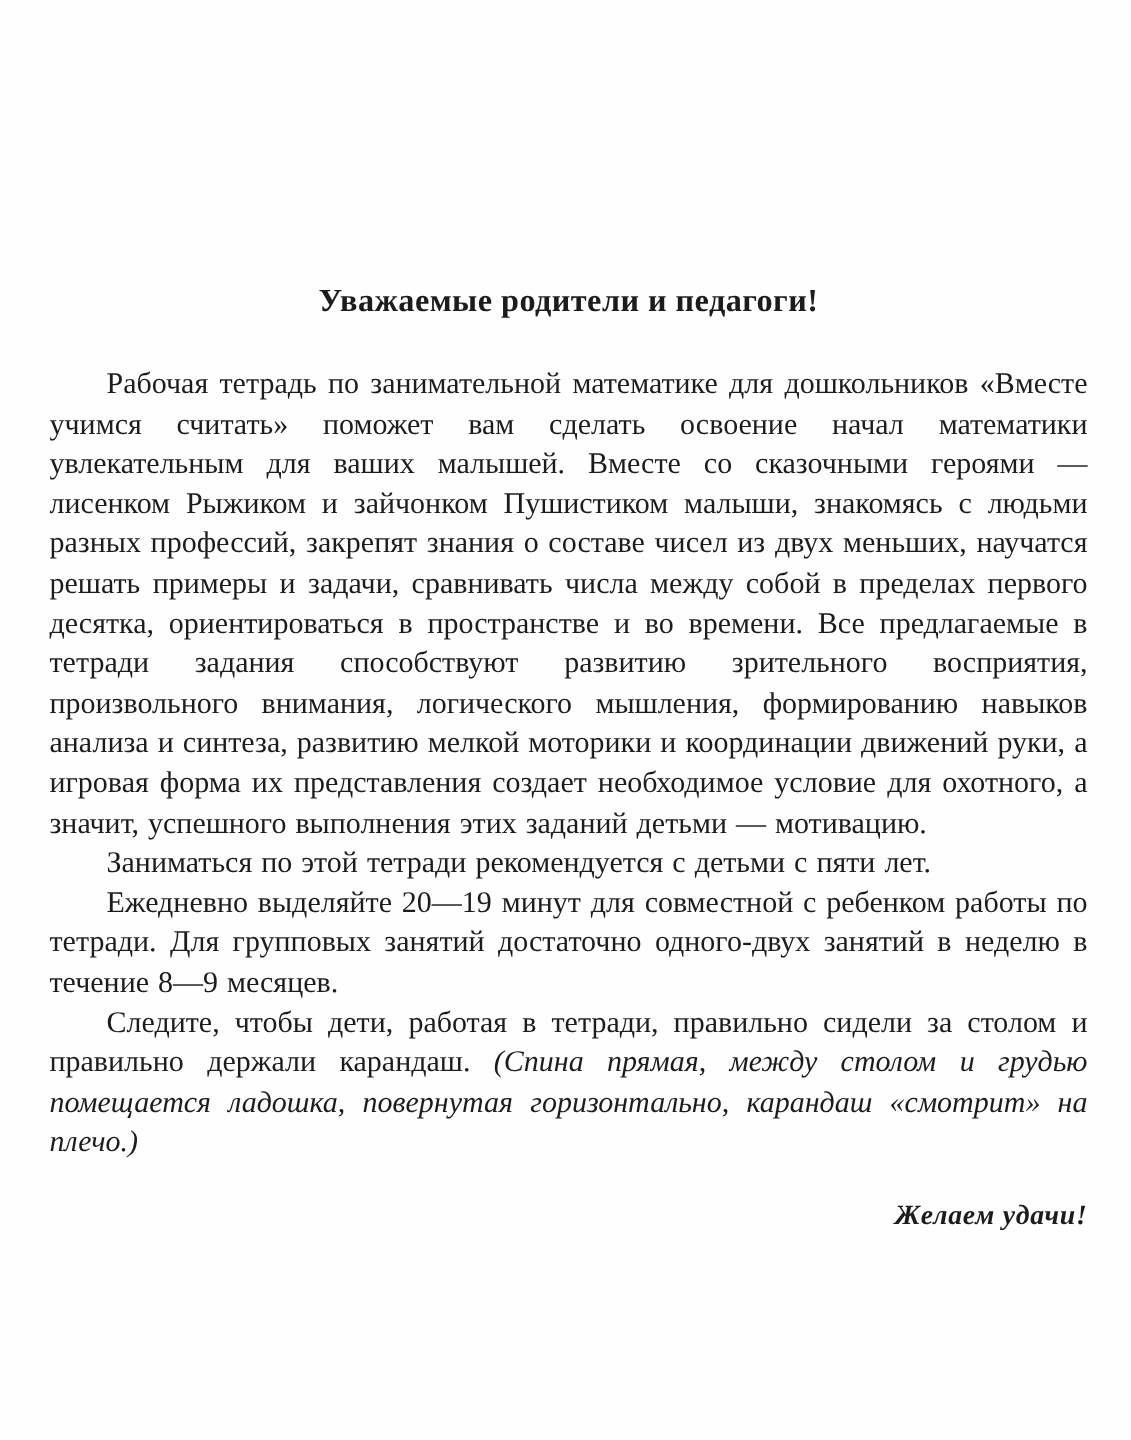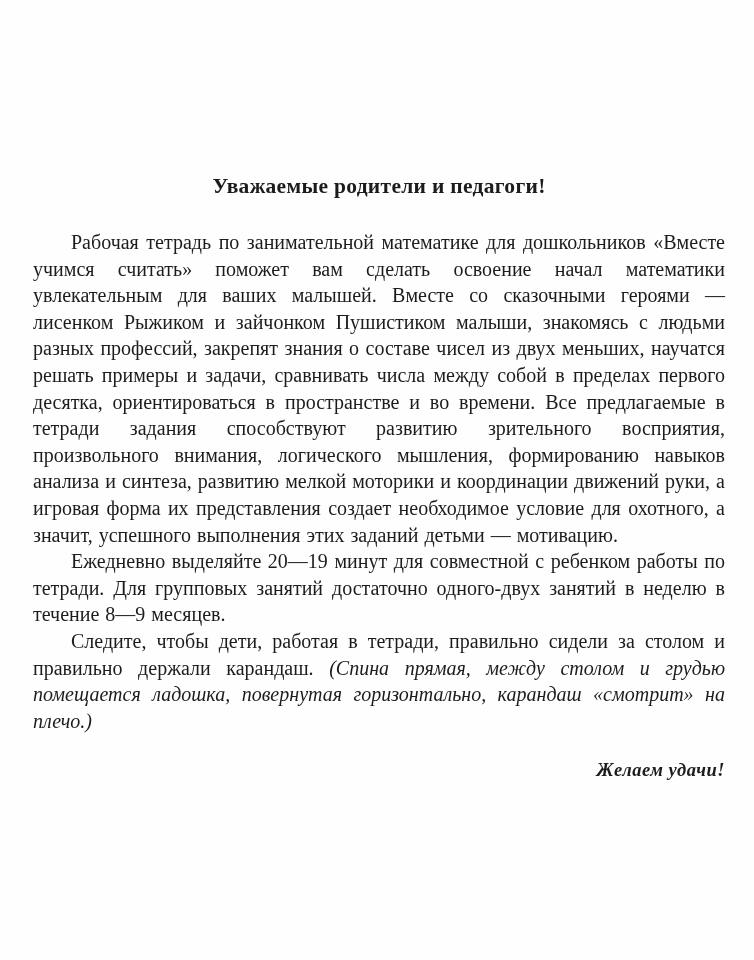--- a/index.html
+++ b/index.html
@@ -13,21 +13,21 @@
     height: 960px;
     background: #fefefe;
     overflow: hidden;
     font-family: "Liberation Serif", "DejaVu Serif", serif;
     color: #1c1c1c;
   }
   .content {
     position: absolute;
     left: 33px;
     right: 29px;
-    top: 174px;
+    top: 188px;
   }
   .title {
     font-size: 21.5px;
     font-weight: bold;
     text-align: center;
     margin: 0 0 30px 0;
     letter-spacing: 0.3px;
   }
   .body-text p {
     margin: 0;
@@ -71,20 +71,21 @@
 <div class="page">
 
   <div class="content">
 
     <h1 class="title">Уважаемые родители и педагоги!</h1>
 
     <div class="body-text">
 
       <p><span>Рабочая тетрадь по занимательной математике для дошкольников «Вместе учимся считать» поможет вам сделать освоение начал математики увлекательным для ваших малышей. Вместе со сказочными героями — лисенком Рыжиком и зайчонком Пушистиком малыши, знакомясь с людьми разных профессий, закрепят знания о составе чисел из двух меньших, научатся решать примеры и задачи, сравнивать числа между собой в пределах первого десятка, ориентироваться в пространстве и во времени. Все предлагаемые в тетради задания способствуют развитию зрительного восприятия, произвольного внимания, логического мышления, формированию навыков анализа и синтеза, развитию мелкой моторики и координации движений руки, а игровая форма их представления создает необходимое условие для охотного, а значит, успешного выполнения этих заданий детьми — мотивацию.</span></p>
 
+      <p><span>Заниматься по этой тетради рекомендуется с детьми с пяти лет.</span></p>
 
       <p><span>Ежедневно выделяйте 20—19 минут для совместной с ребенком работы по тетради. Для групповых занятий достаточно одного-двух занятий в неделю в течение 8—9 месяцев.</span></p>
 
       <p><span>Следите, чтобы дети, работая в тетради, правильно сидели за столом и правильно держали карандаш. </span><span class="italic">(Спина прямая, между столом и грудью помещается ладошка, повернутая горизонтально, карандаш «смотрит» на плечо.)</span></p>
 
 
     </div>
 
     <div class="signature">Желаем удачи!</div>
 

